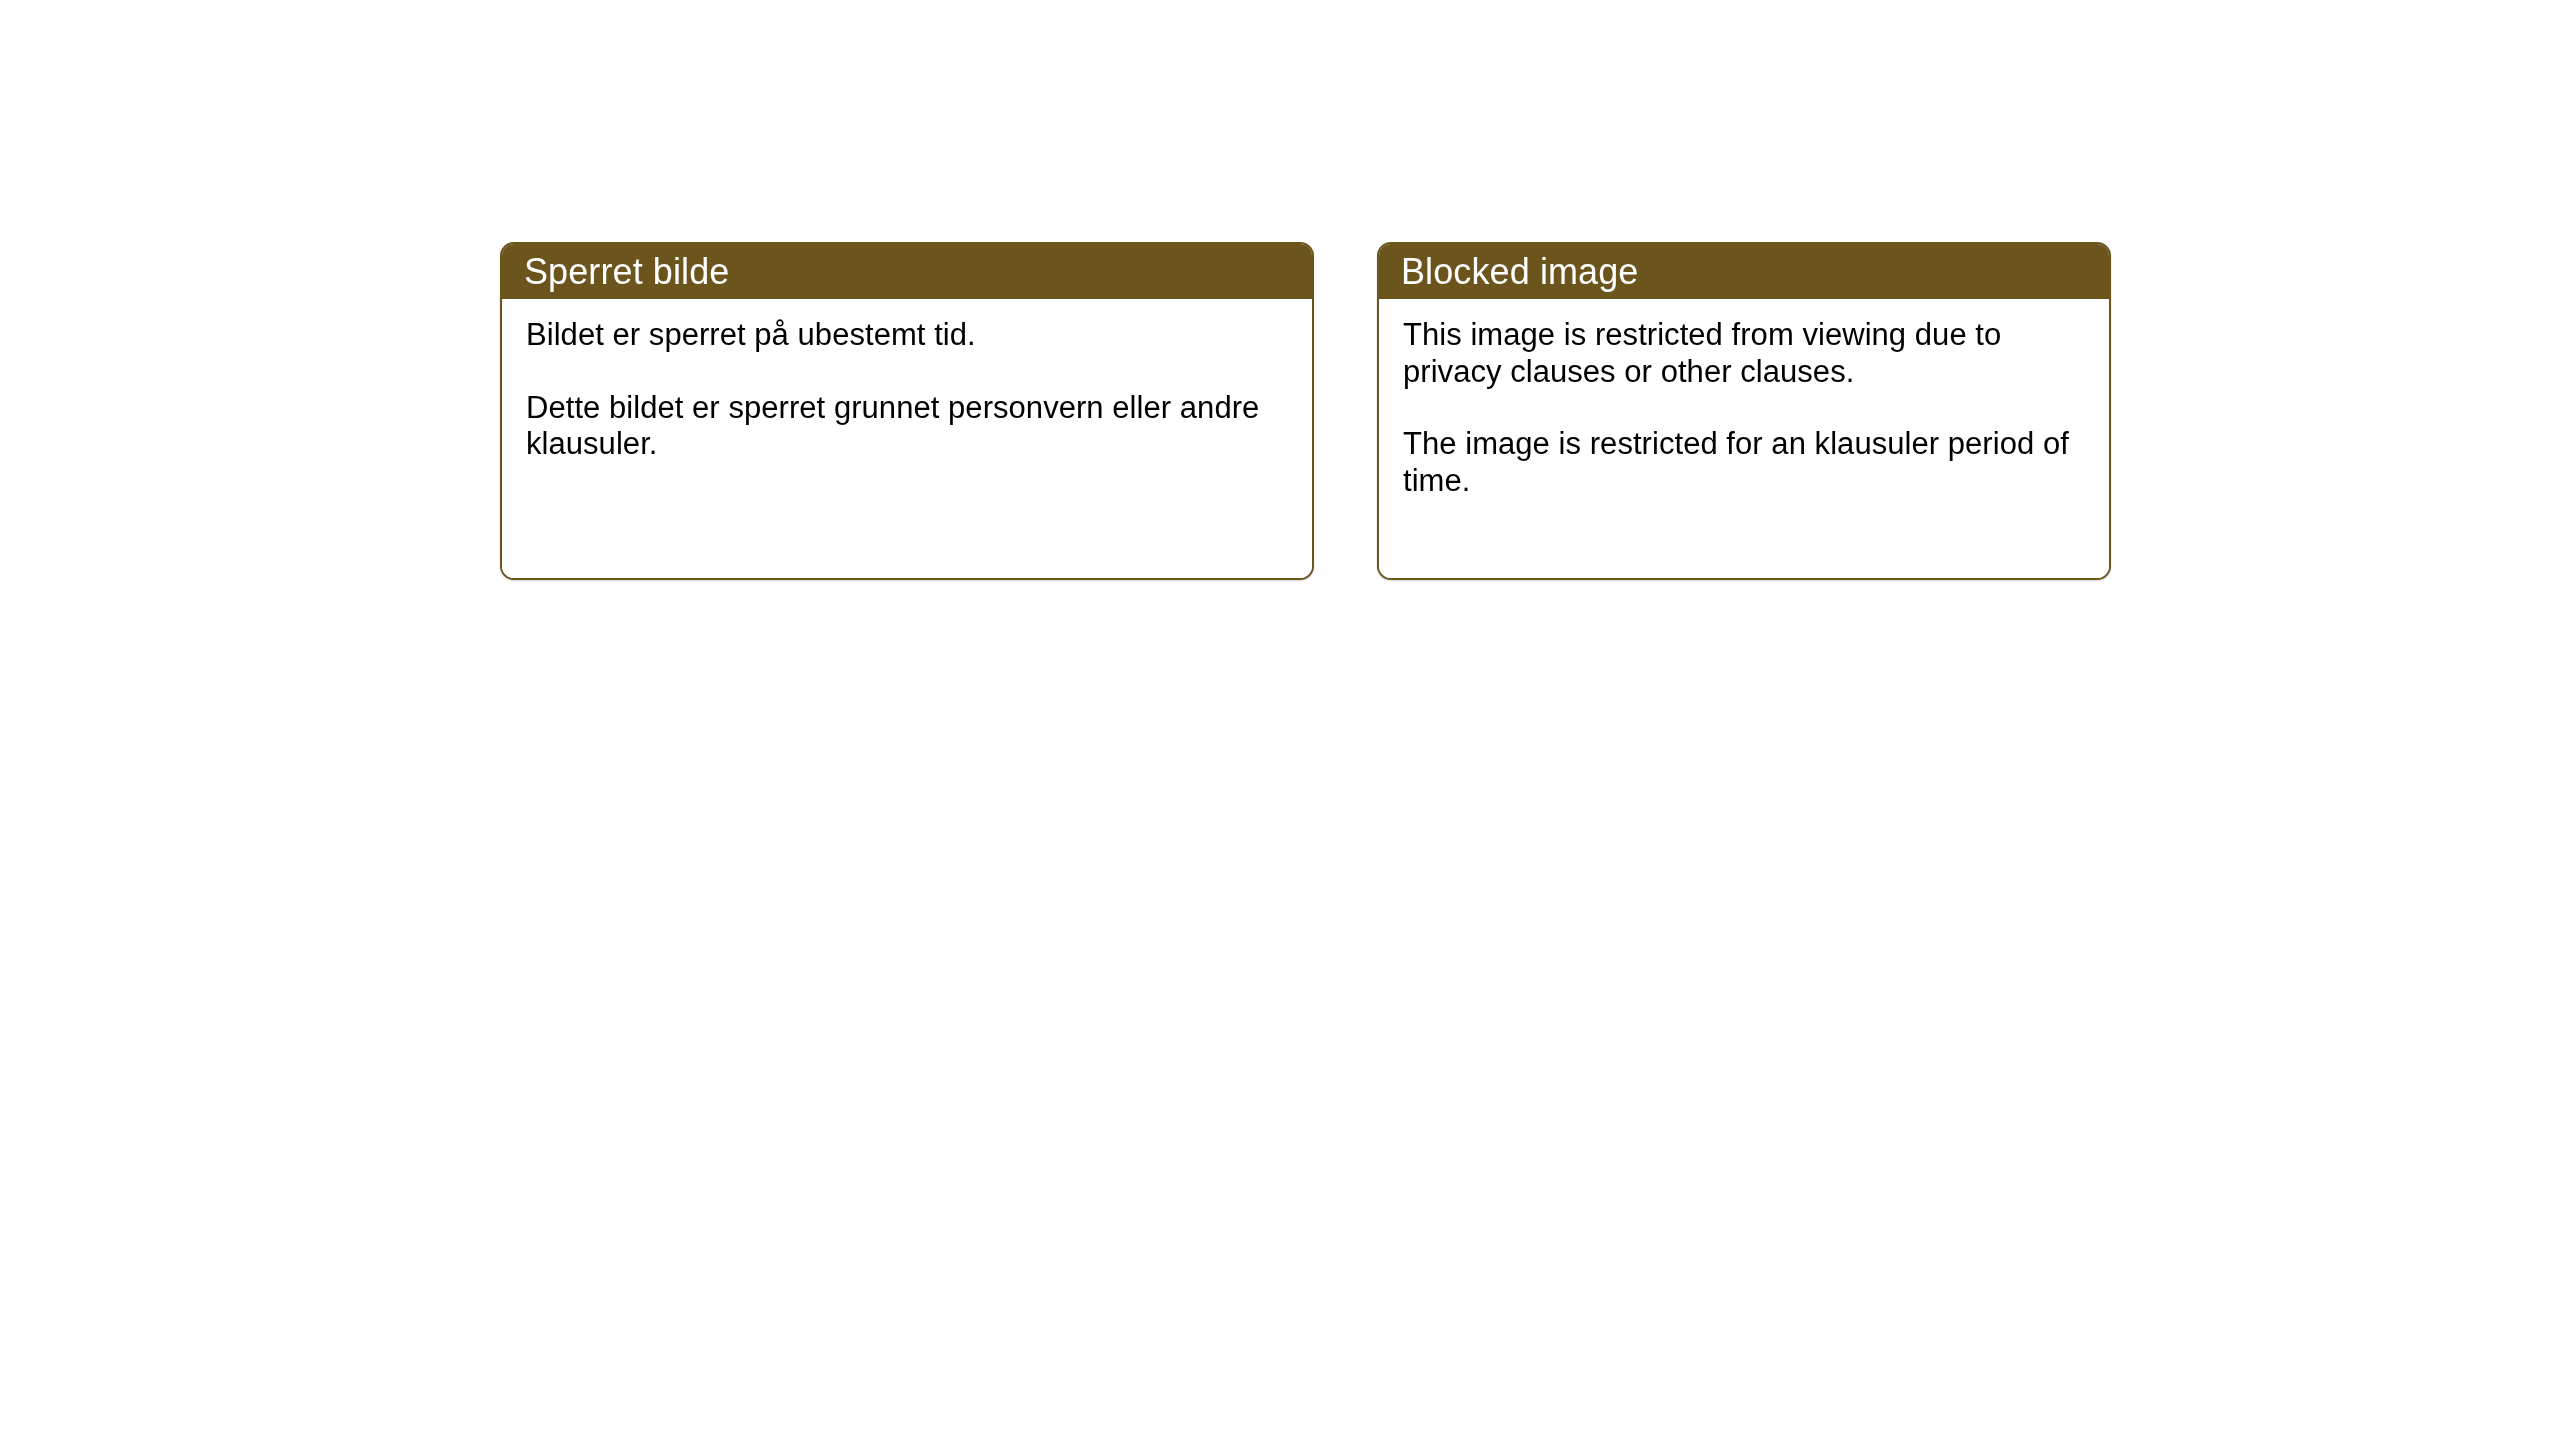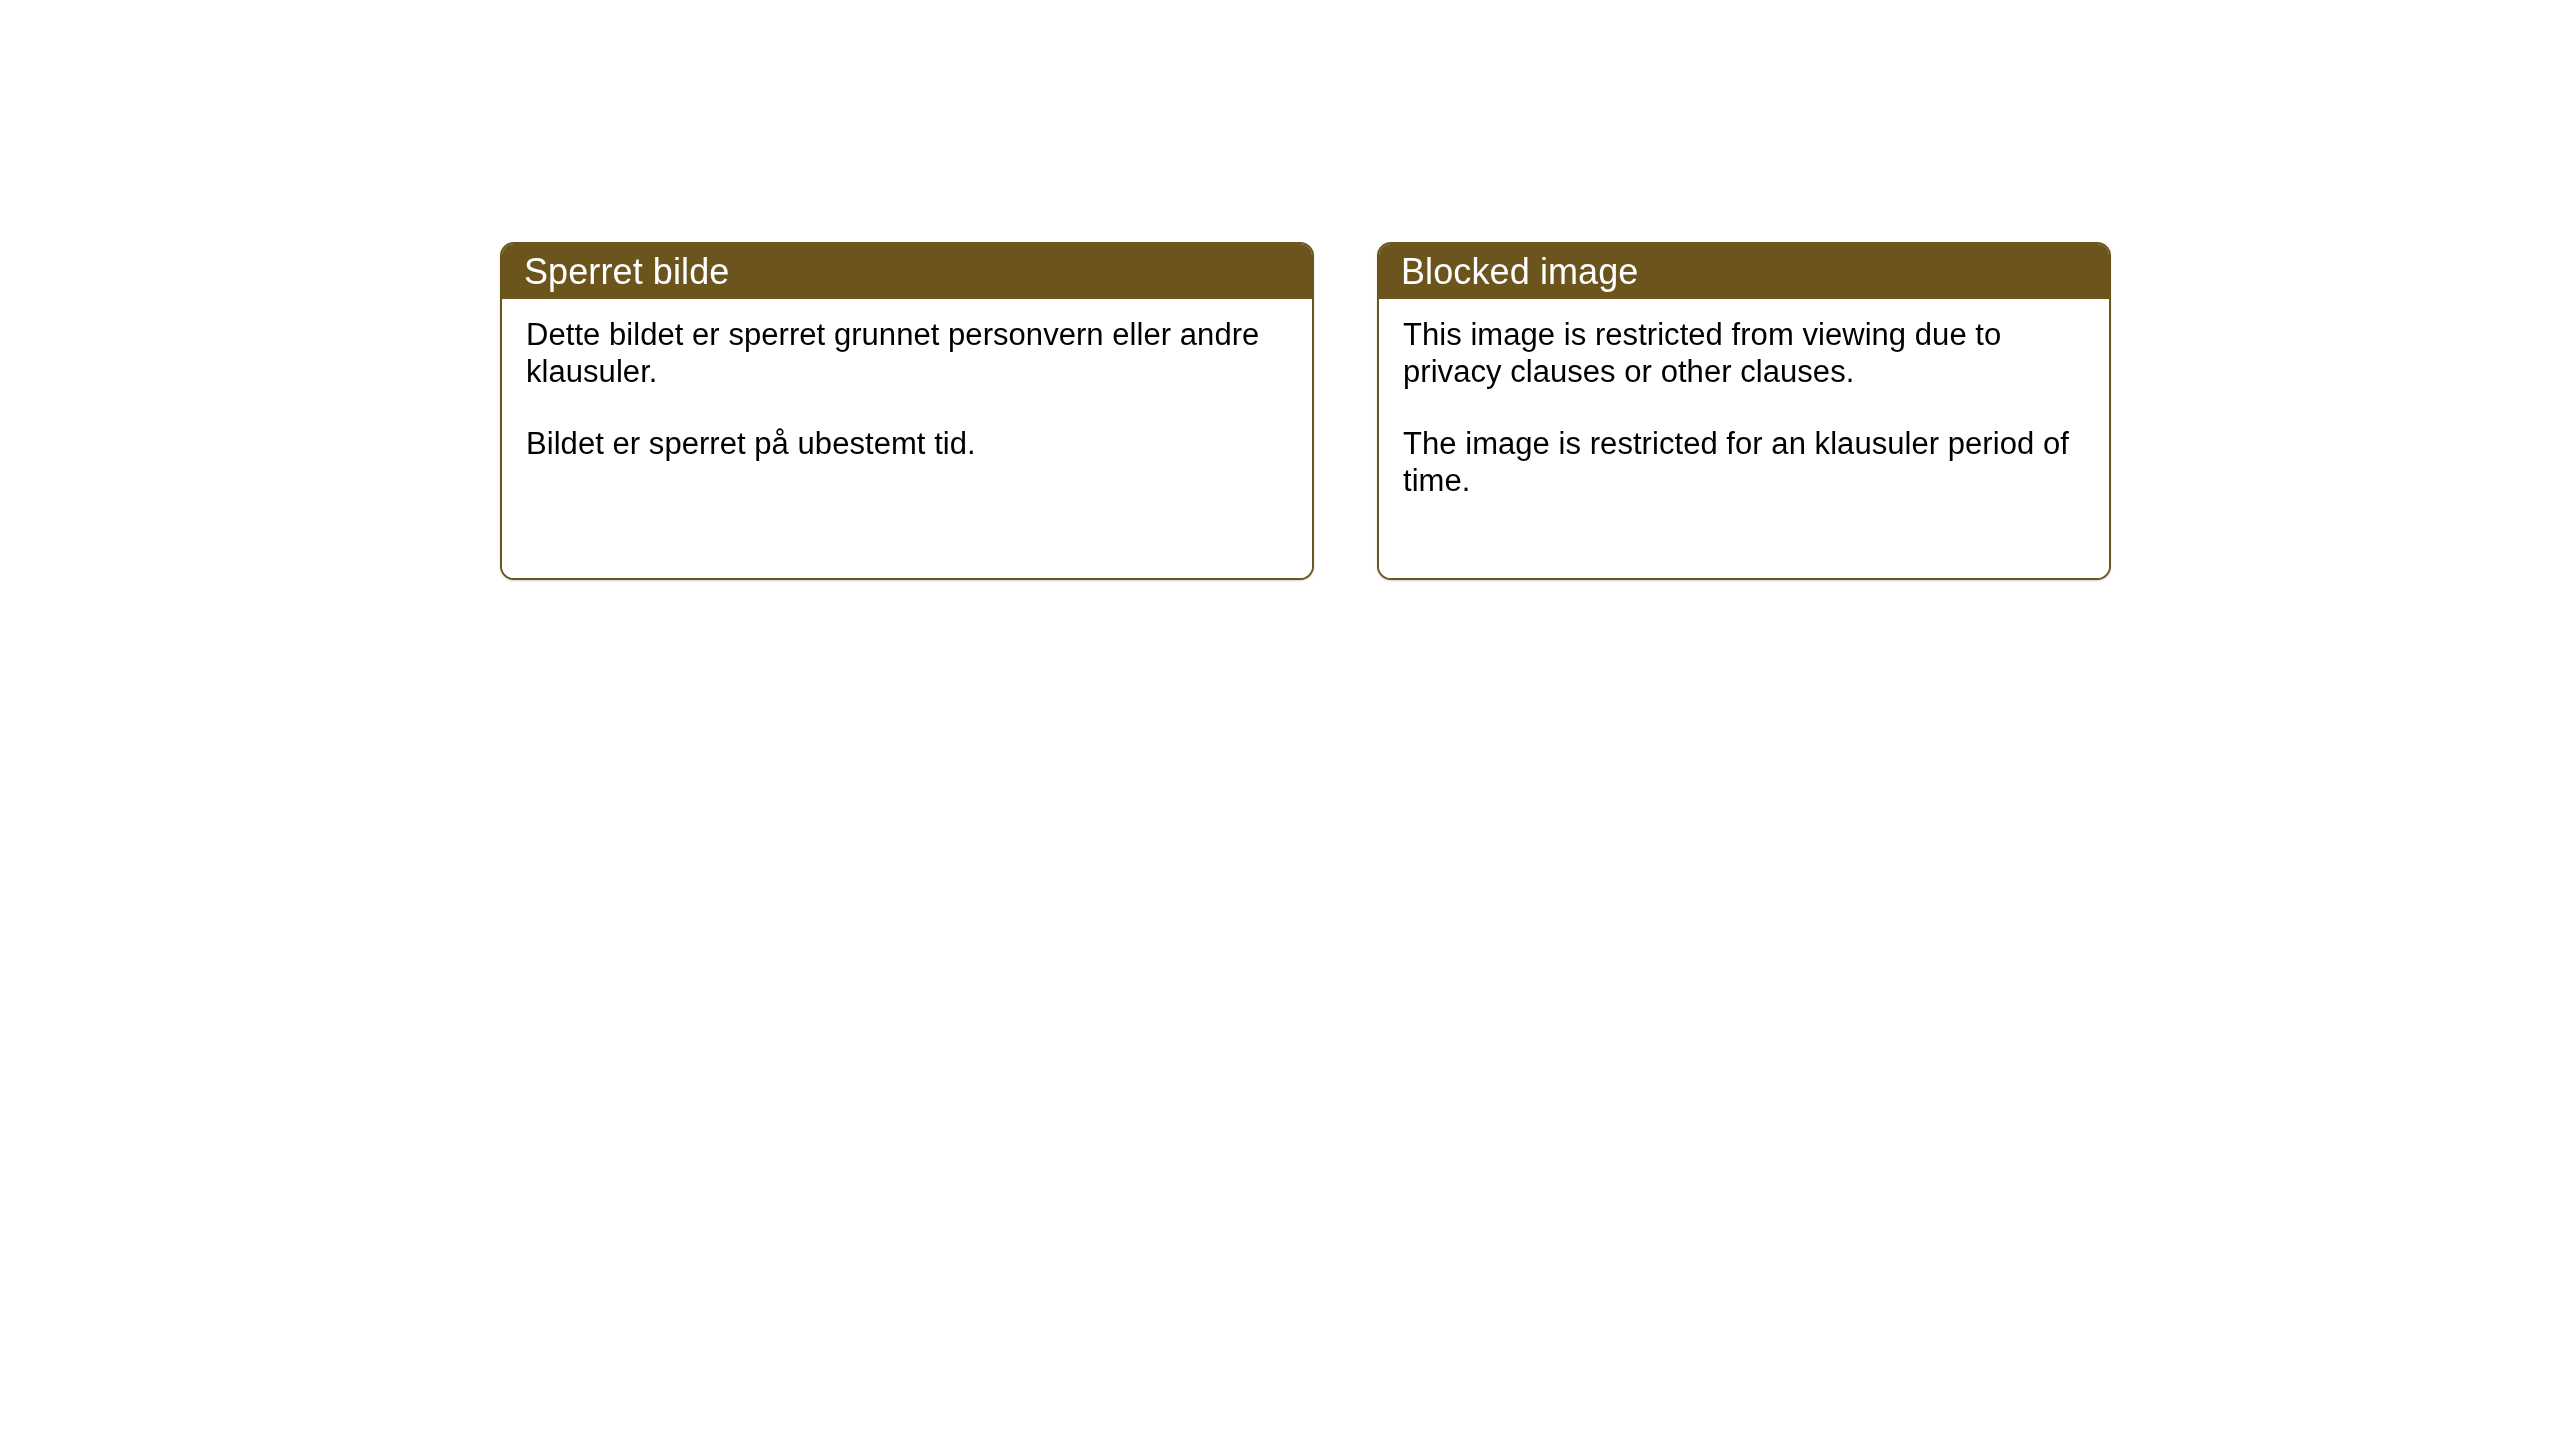--- a/index.html
+++ b/index.html
@@ -95,22 +95,22 @@
 </head>
 <body>
 
 <div id="notice-area">
 
   <div class="notice-card card-no">
     <div class="card-header">
       <span class="card-title">Sperret bilde</span>
     </div>
     <div class="card-body">
+      <p class="card-paragraph">Bildet er sperret på ubestemt tid.</p>
       <p class="card-paragraph">Dette bildet er sperret grunnet personvern eller andre klausuler.</p>
-      <p class="card-paragraph">Bildet er sperret på ubestemt tid.</p>
     </div>
   </div>
 
   <div class="notice-card card-en">
     <div class="card-header">
       <span class="card-title">Blocked image</span>
     </div>
     <div class="card-body">
       <p class="card-paragraph">This image is restricted from viewing due to privacy clauses or other clauses.</p>
       <p class="card-paragraph">The image is restricted for an klausuler period of time.</p>

